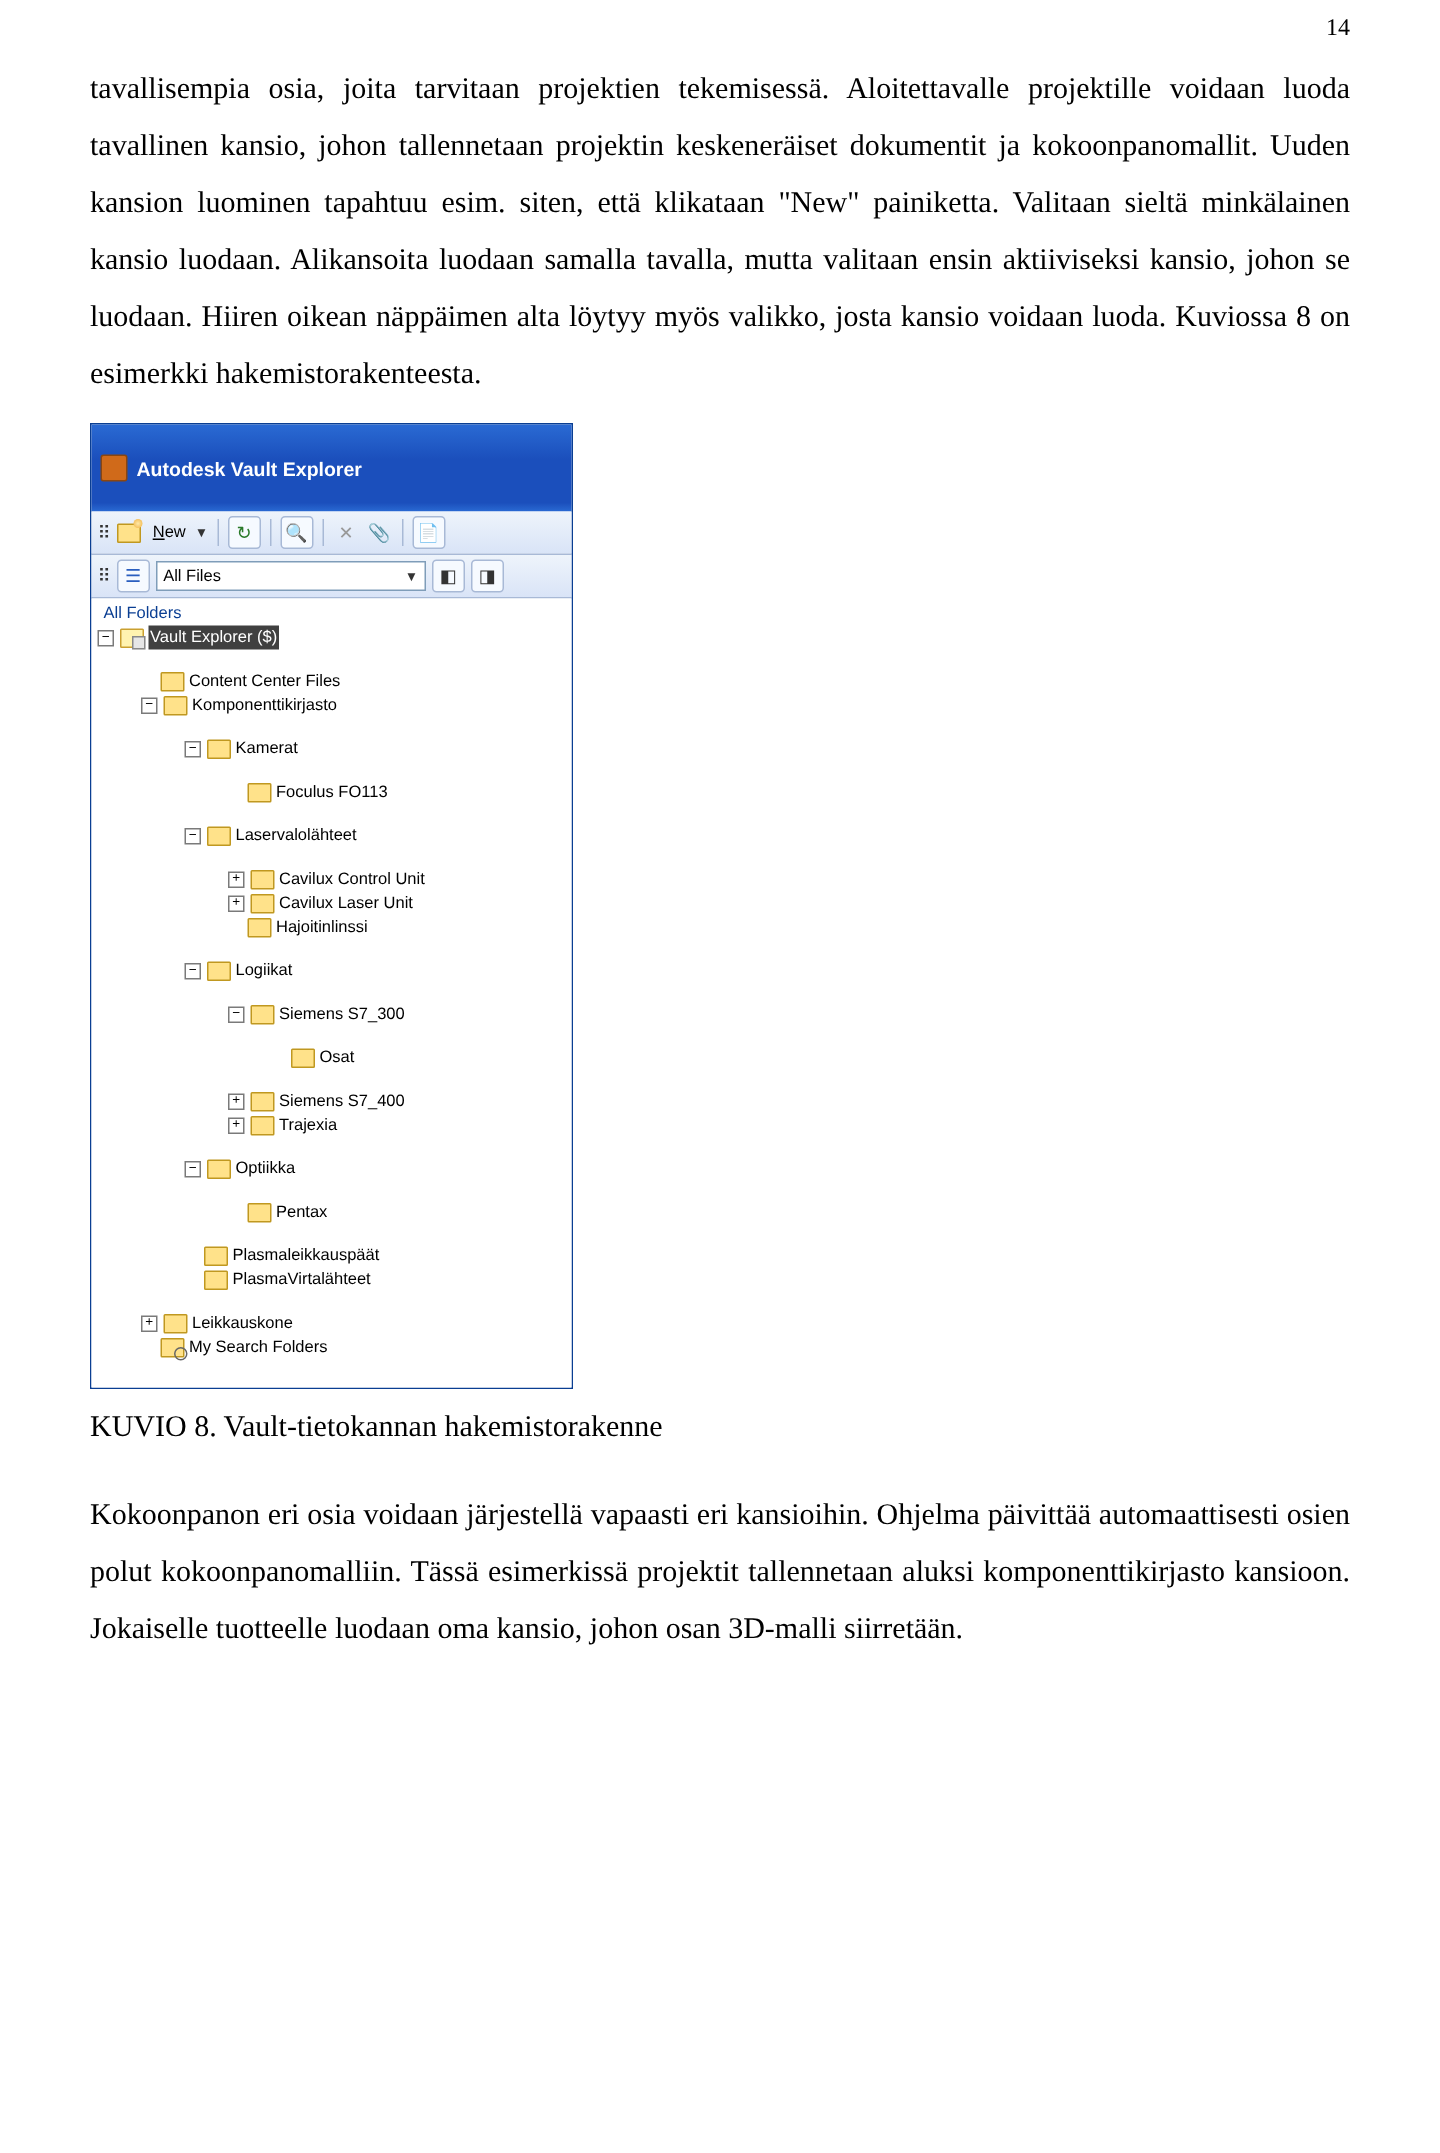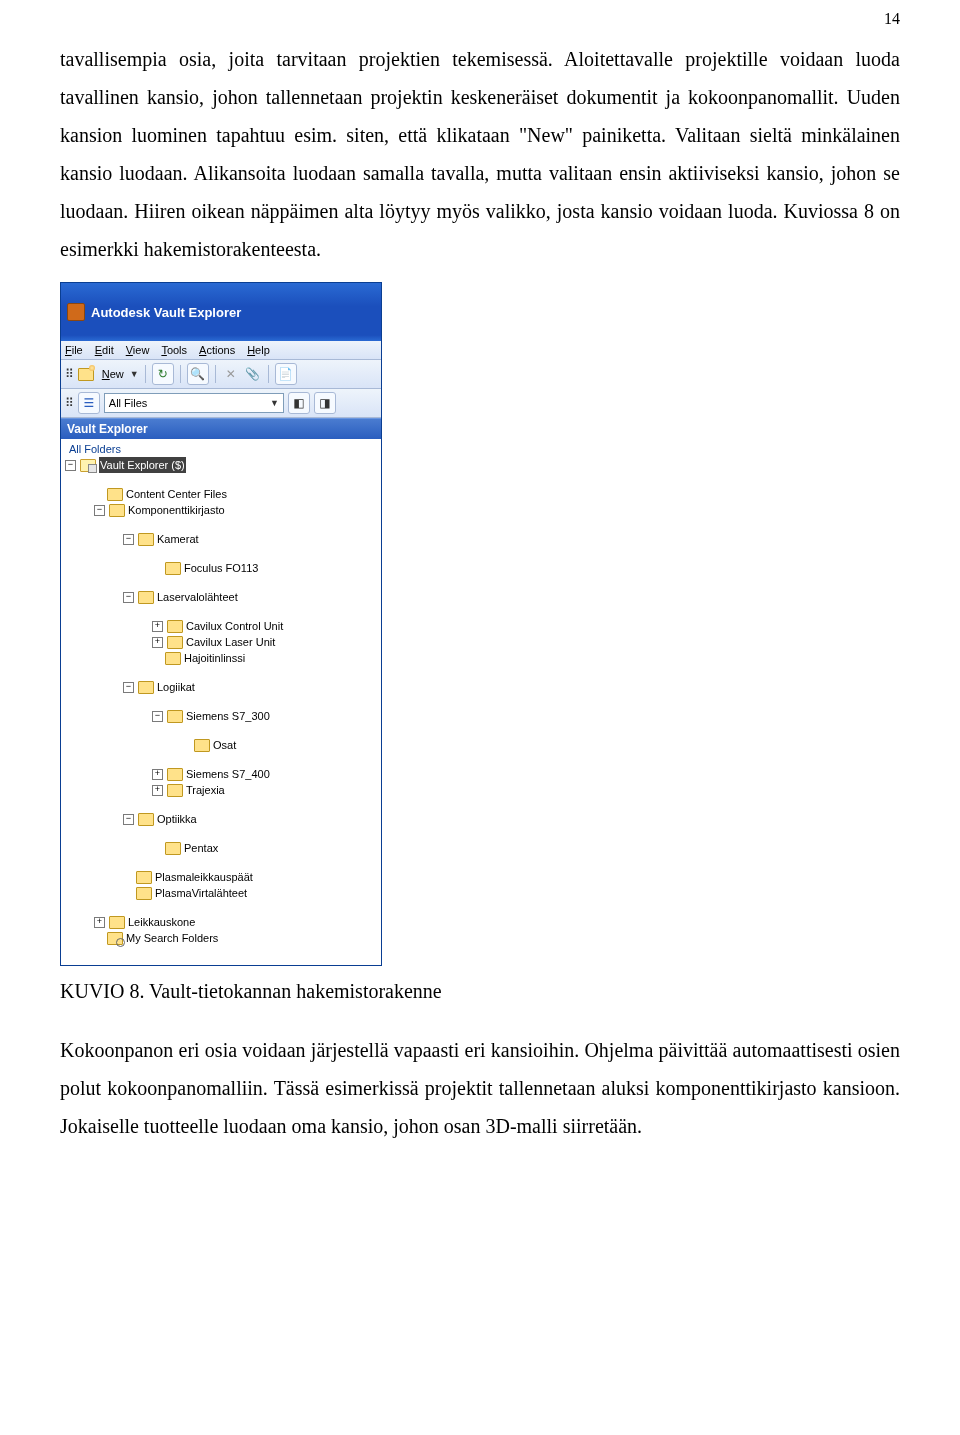--- a/index.html
+++ b/index.html
@@ -172,28 +172,20 @@
   <div class="page-num">14</div>
 
   <p class="para">tavallisempia osia, joita tarvitaan projektien tekemisessä. Aloitettavalle projektille voidaan luoda tavallinen kansio, johon tallennetaan projektin keskeneräiset dokumentit ja kokoonpanomallit. Uuden kansion luominen tapahtuu esim. siten, että klikataan "New" painiketta. Valitaan sieltä minkälainen kansio luodaan. Alikansoita luodaan samalla tavalla, mutta valitaan ensin aktiiviseksi kansio, johon se luodaan. Hiiren oikean näppäimen alta löytyy myös valikko, josta kansio voidaan luoda. Kuviossa 8 on esimerkki hakemistorakenteesta.</p>
 
   <div class="vault-window">
     <div class="titlebar">
       <span class="t-icon"></span>
       <span>Autodesk Vault Explorer</span>
     </div>
 
-    <div class="menubar">
-      <span><u>F</u>ile</span>
-      <span><u>E</u>dit</span>
-      <span><u>V</u>iew</span>
-      <span><u>T</u>ools</span>
-      <span><u>A</u>ctions</span>
-      <span><u>H</u>elp</span>
-    </div>
 
     <div class="toolbar">
       <span class="glyph">⠿</span>
       <span class="new-folder-ico"></span>
       <span class="new-label"><u>N</u>ew</span>
       <span class="dropdown-caret">▼</span>
       <span class="tb-sep"></span>
       <span class="tb-btn">
           <span class="glyph" style="color:#2a7a2a">↻</span>
         </span>
@@ -224,21 +216,20 @@
         <span class="caret">▼</span>
       </div>
       <span class="tb-btn">
           <span class="glyph">◧</span>
         </span>
       <span class="tb-btn">
           <span class="glyph">◨</span>
         </span>
     </div>
 
-    <div class="pane-header">Vault Explorer</div>
 
     <div class="tree-area">
       <div class="tree-top">All Folders</div>
       <ul class="tree">
         <li>
           <div class="node">
             <span class="toggle">−</span>
             <span class="f-ico vault"></span>
             <span class="node sel" style="border:none">Vault Explorer ($)</span>
           </div>

